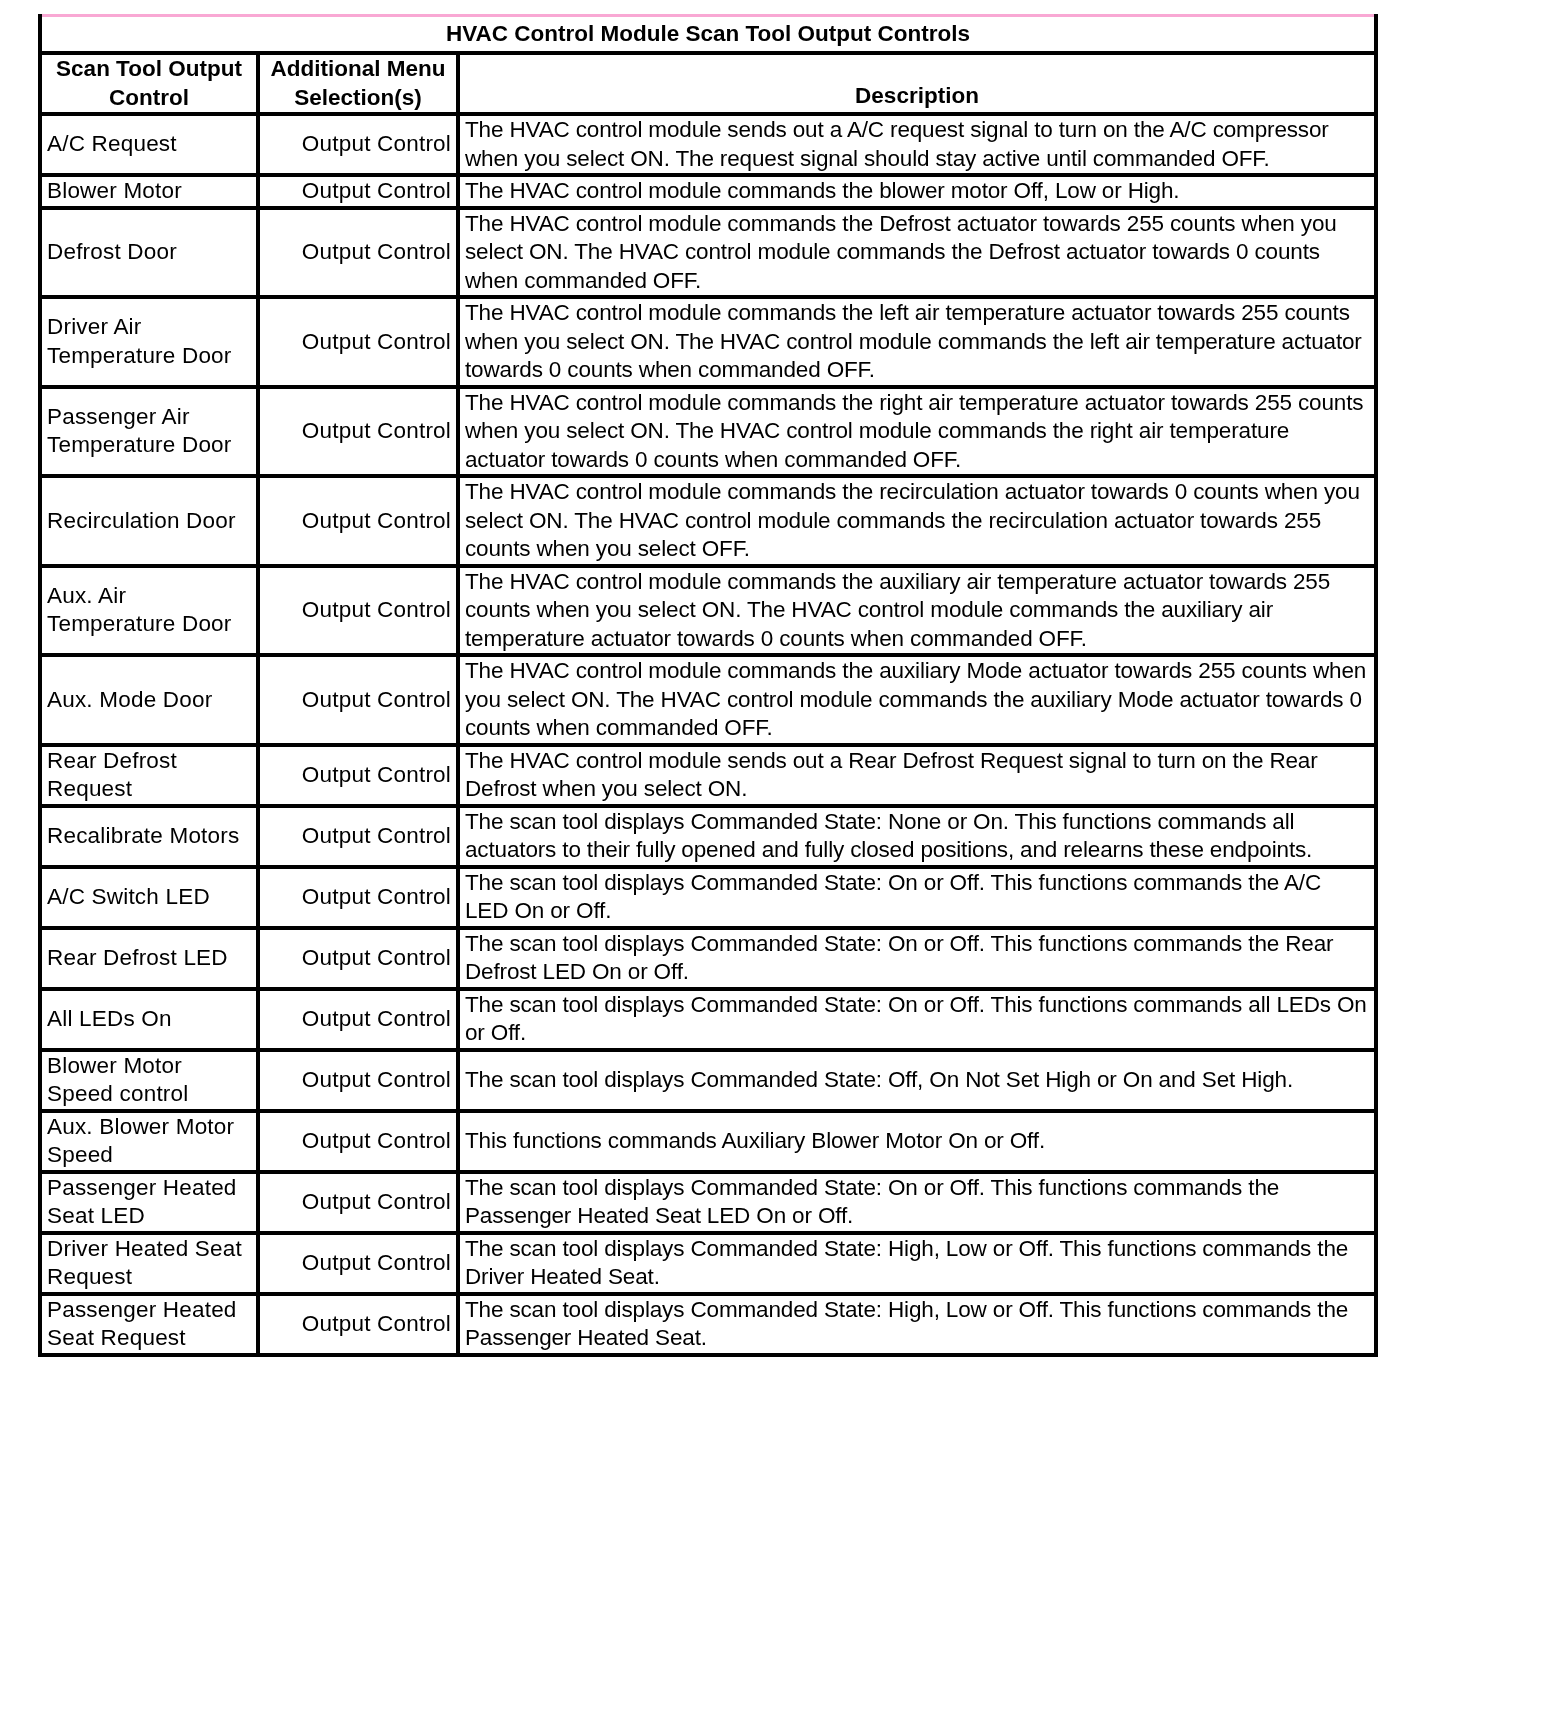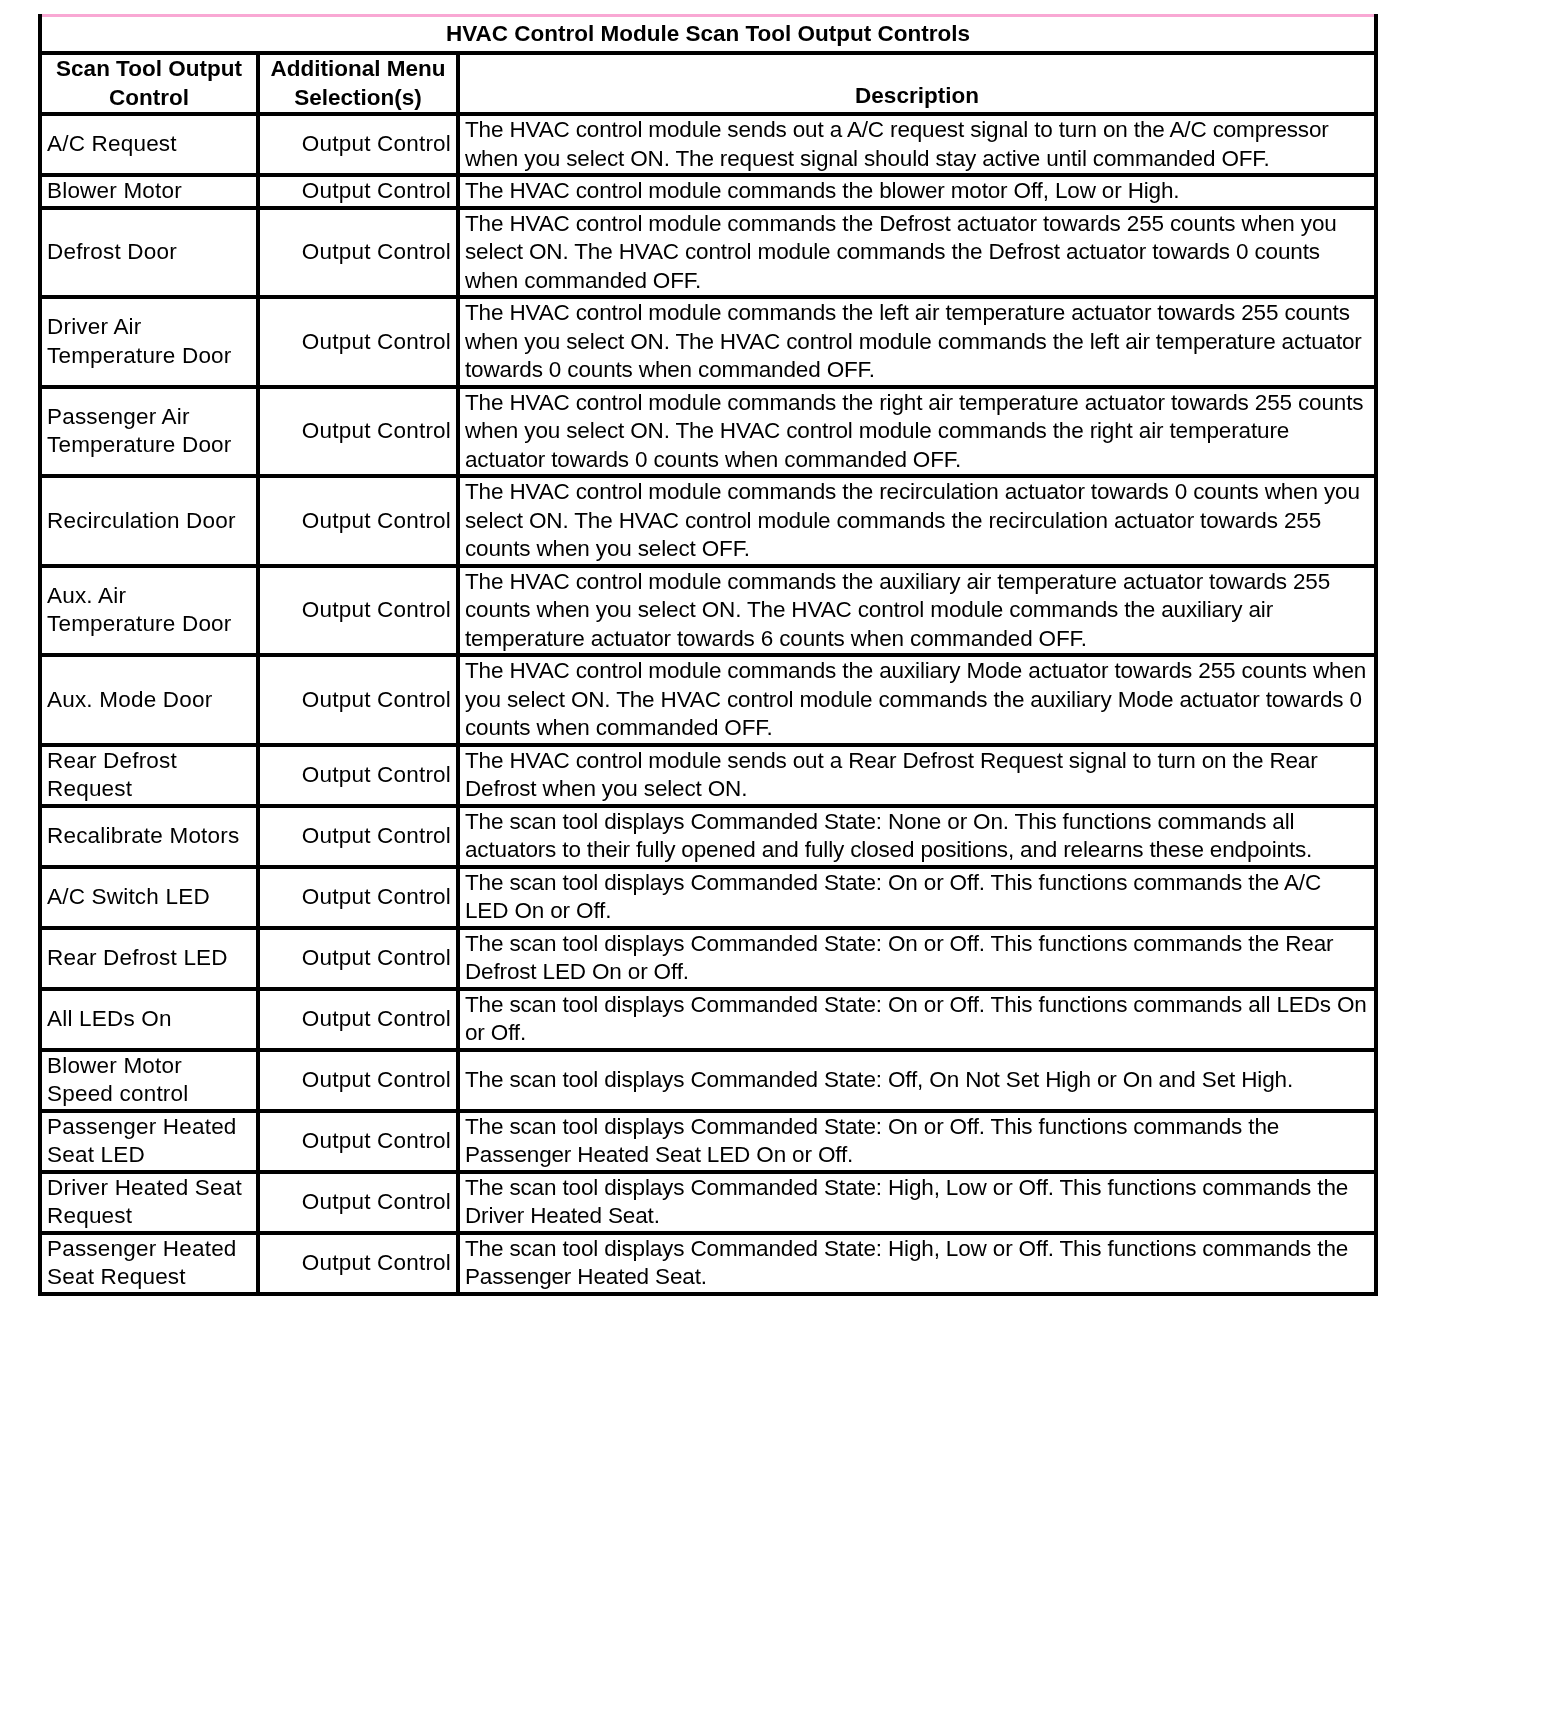--- a/index.html
+++ b/index.html
@@ -106,21 +106,21 @@
       <td class="c3">The HVAC control module commands the right air temperature actuator towards 255 counts when you select ON. The HVAC control module commands the right air temperature actuator towards 0 counts when commanded OFF.</td>
     </tr>
     <tr class="h-90">
       <td class="c1">Recirculation Door</td>
       <td class="c2">Output Control</td>
       <td class="c3">The HVAC control module commands the recirculation actuator towards 0 counts when you select ON. The HVAC control module commands the recirculation actuator towards 255 counts when you select OFF.</td>
     </tr>
     <tr class="h-90">
       <td class="c1">Aux. Air Temperature Door</td>
       <td class="c2">Output Control</td>
-      <td class="c3">The HVAC control module commands the auxiliary air temperature actuator towards 255 counts when you select ON. The HVAC control module commands the auxiliary air temperature actuator towards 6 counts when commanded OFF.</td>
+      <td class="c3">The HVAC control module commands the auxiliary air temperature actuator towards 255 counts when you select ON. The HVAC control module commands the auxiliary air temperature actuator towards 0 counts when commanded OFF.</td>
     </tr>
     <tr class="h-90">
       <td class="c1">Aux. Mode Door</td>
       <td class="c2">Output Control</td>
       <td class="c3">The HVAC control module commands the auxiliary Mode actuator towards 255 counts when you select ON. The HVAC control module commands the auxiliary Mode actuator towards 0 counts when commanded OFF.</td>
     </tr>
     <tr class="h-64">
       <td class="c1">Rear Defrost Request</td>
       <td class="c2">Output Control</td>
       <td class="c3">The HVAC control module sends out a Rear Defrost Request signal to turn on the Rear Defrost when you select ON.</td>
@@ -144,20 +144,25 @@
       <td class="c1">All LEDs On</td>
       <td class="c2">Output Control</td>
       <td class="c3">The scan tool displays Commanded State: On or Off. This functions commands all LEDs On or Off.</td>
     </tr>
     <tr class="h-64">
       <td class="c1">Blower Motor Speed control</td>
       <td class="c2">Output Control</td>
       <td class="c3">The scan tool displays Commanded State: Off, On Not Set High or On and Set High.</td>
     </tr>
     <tr class="h-64">
+      <td class="c1">Aux. Blower Motor Speed</td>
+      <td class="c2">Output Control</td>
+      <td class="c3">This functions commands Auxiliary Blower Motor On or Off.</td>
+    </tr>
+    <tr class="h-64">
       <td class="c1">Passenger Heated Seat LED</td>
       <td class="c2">Output Control</td>
       <td class="c3">The scan tool displays Commanded State: On or Off. This functions commands the Passenger Heated Seat LED On or Off.</td>
     </tr>
     <tr class="h-64">
       <td class="c1">Driver Heated Seat Request</td>
       <td class="c2">Output Control</td>
       <td class="c3">The scan tool displays Commanded State: High, Low or Off. This functions commands the Driver Heated Seat.</td>
     </tr>
     <tr class="h-64">

